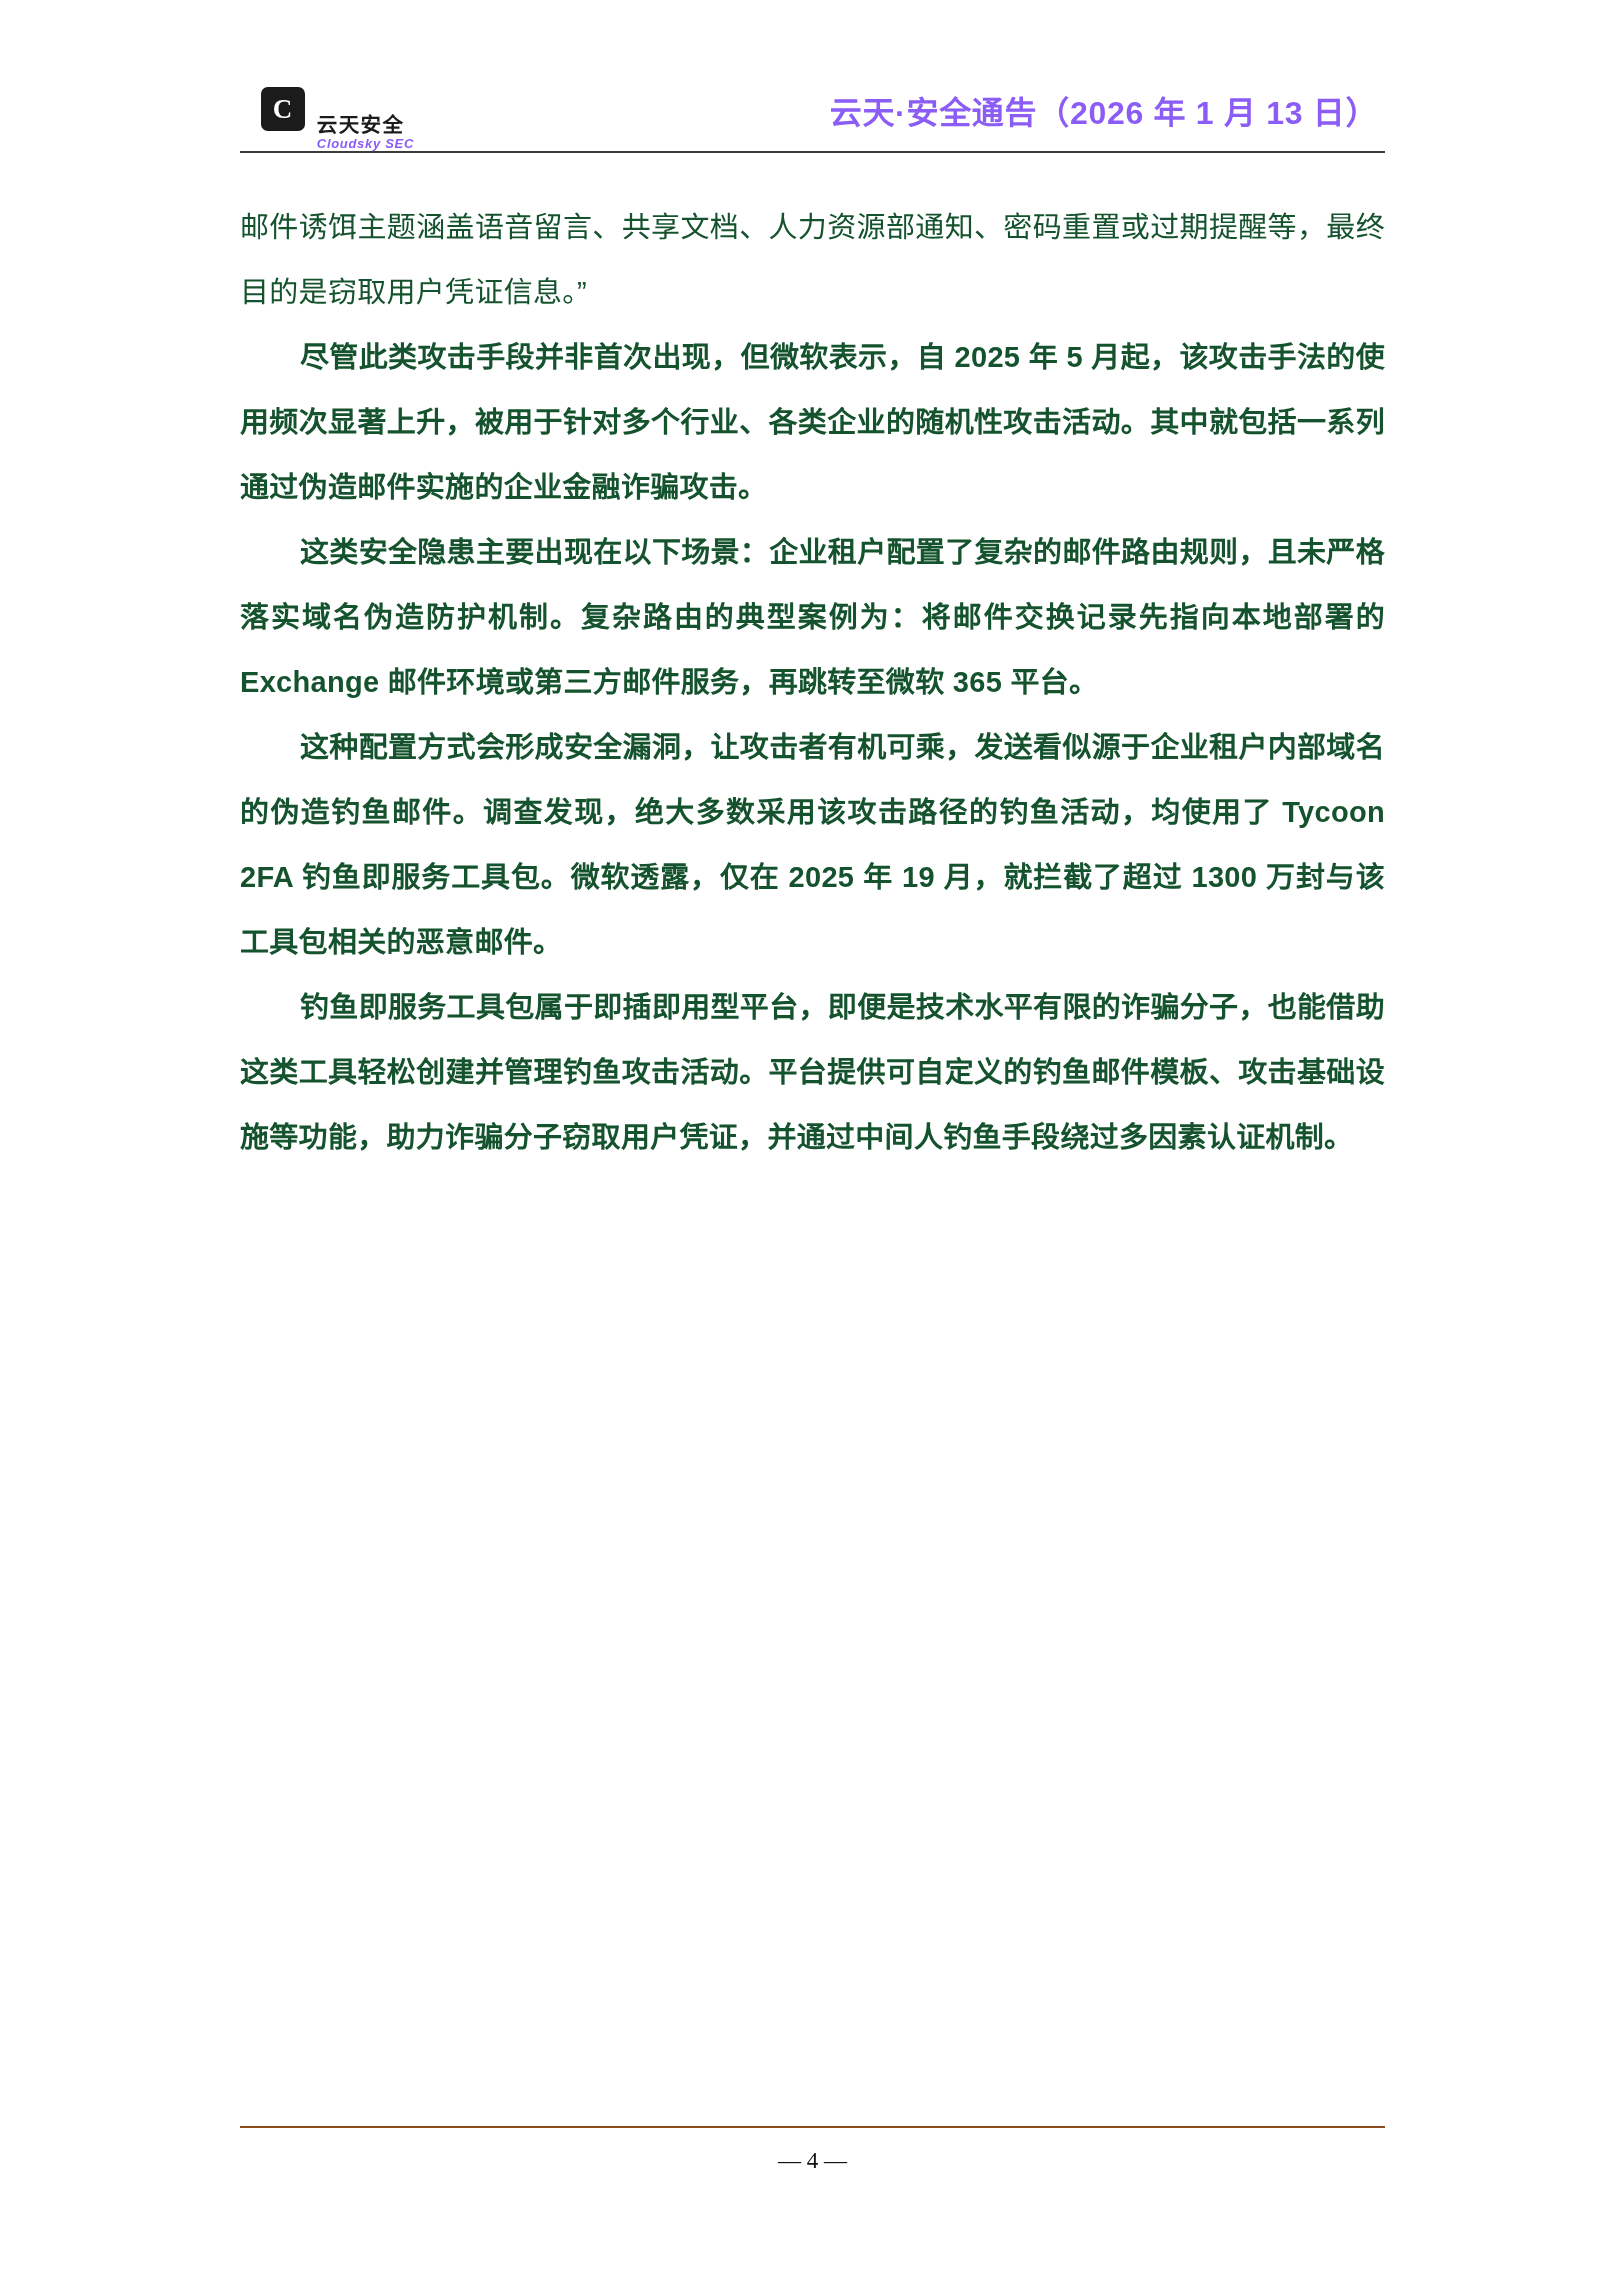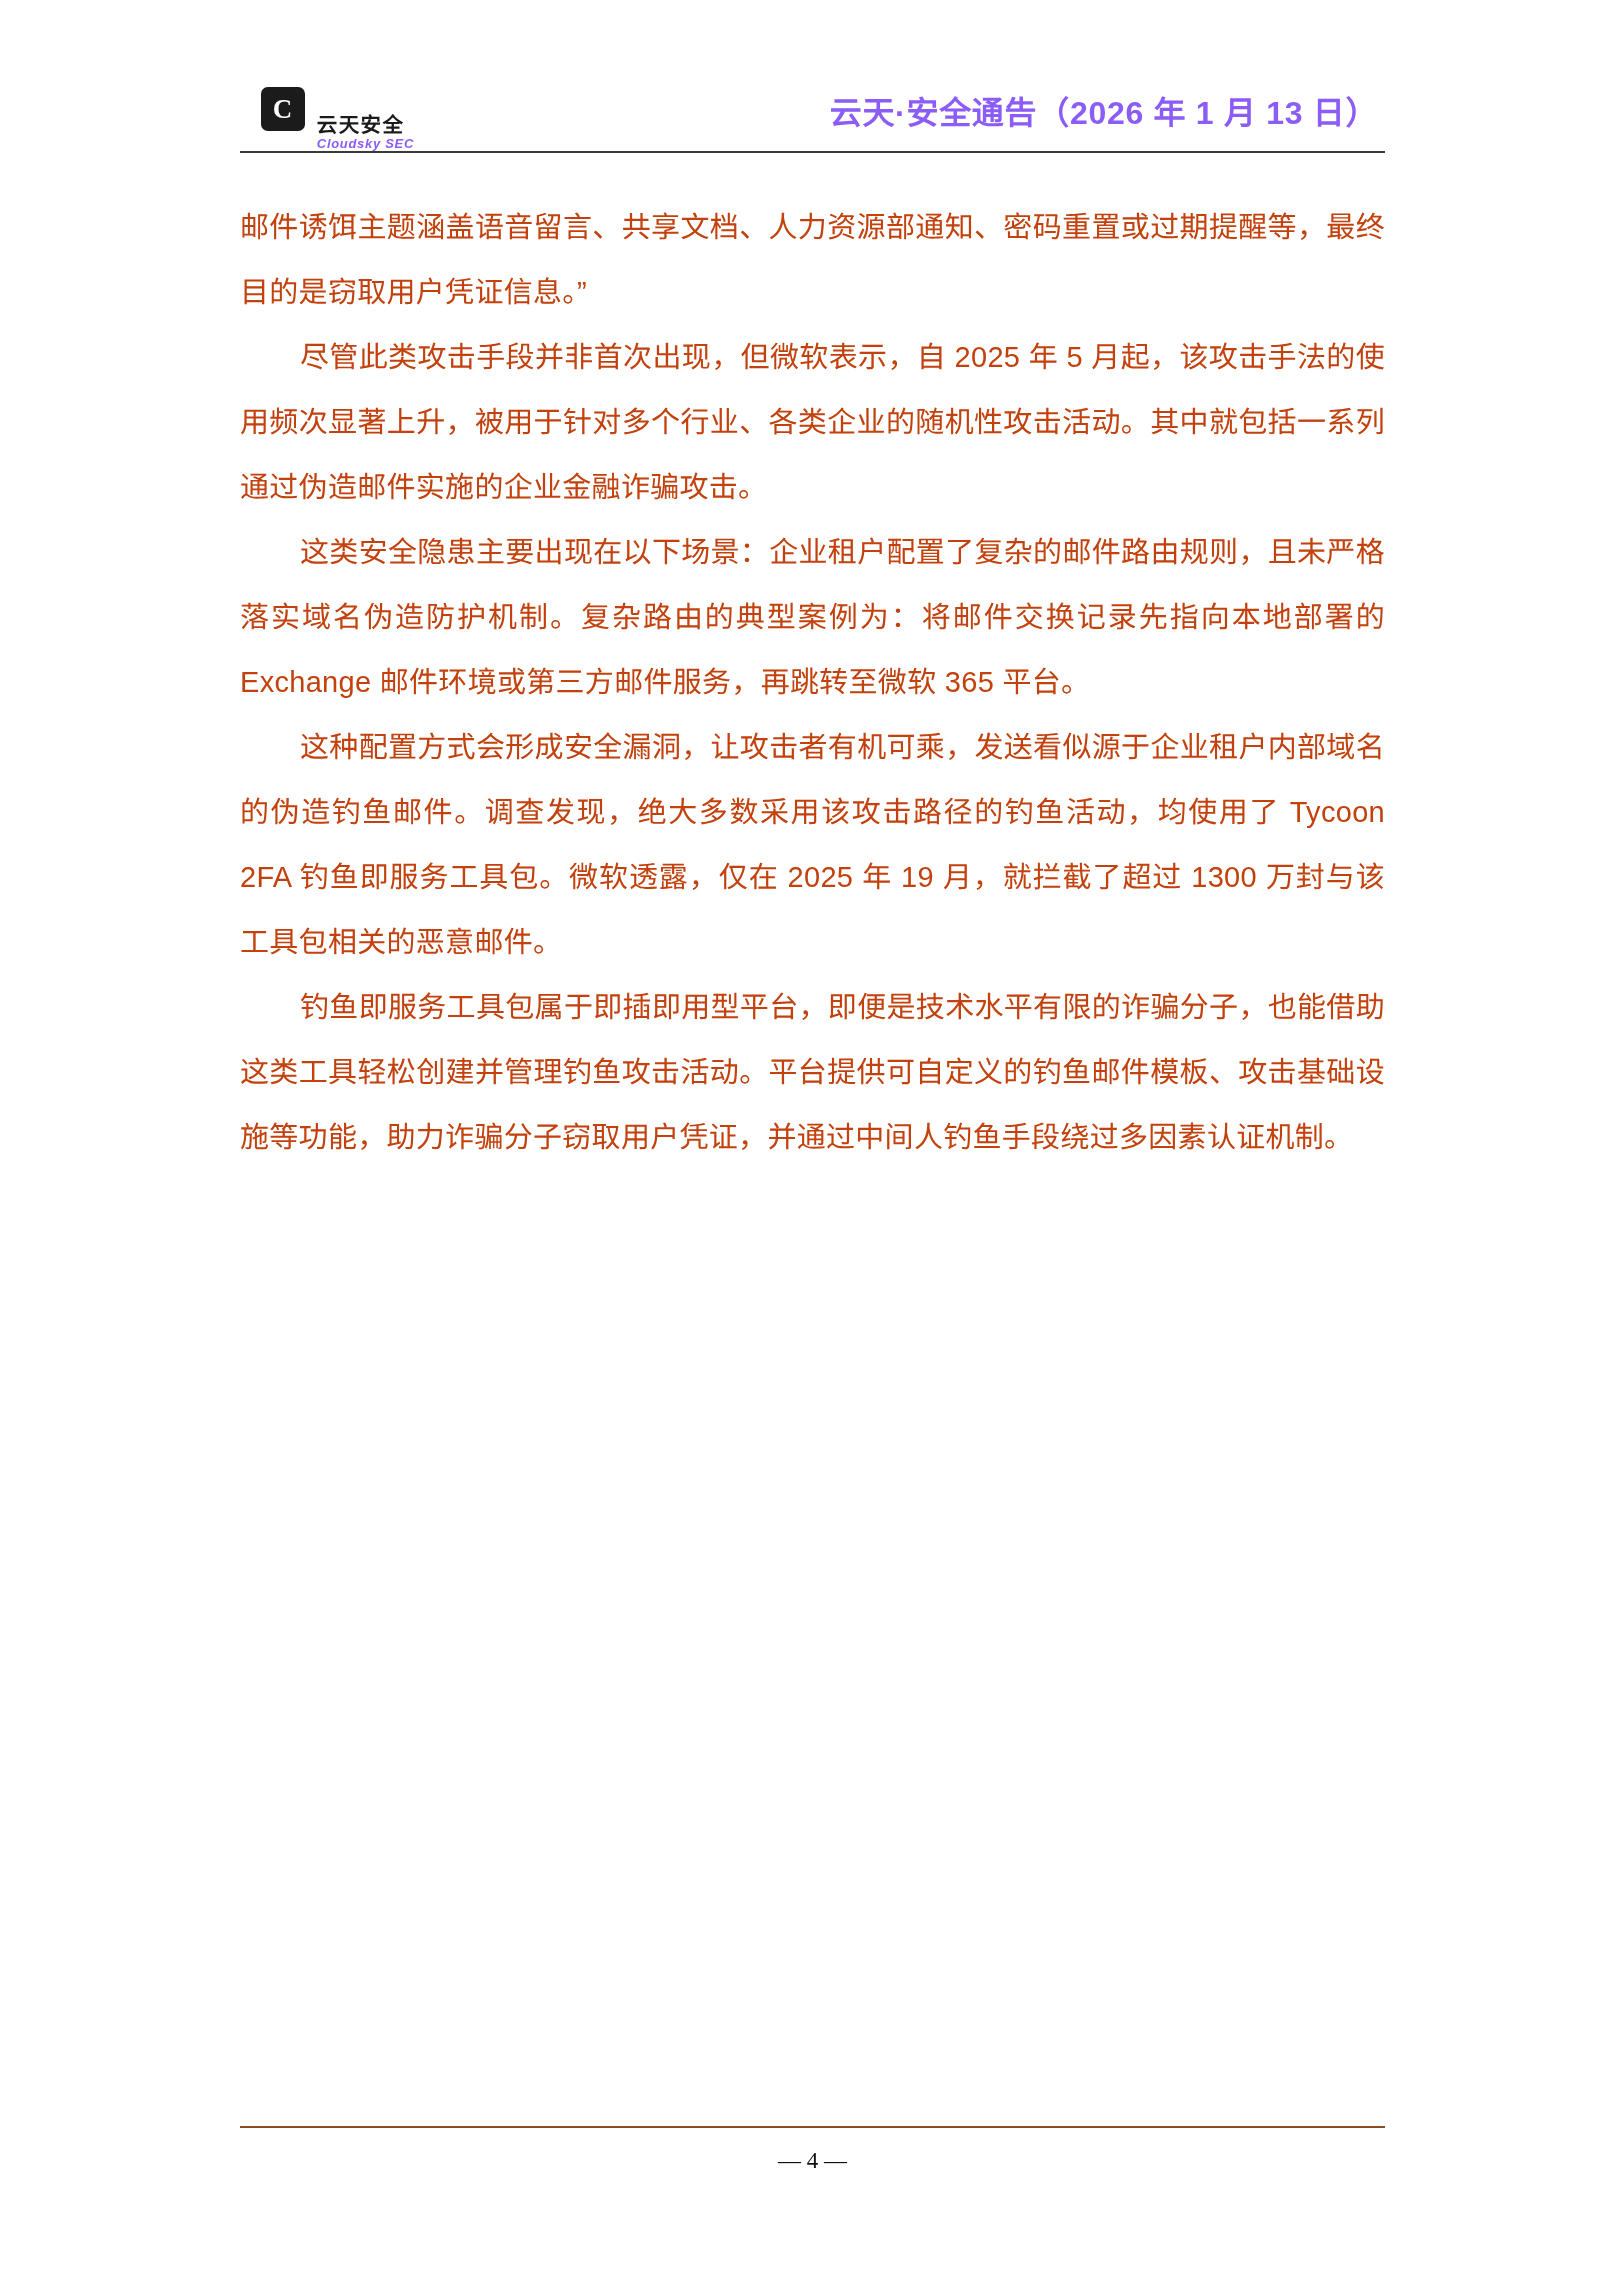--- a/index.html
+++ b/index.html
@@ -100,28 +100,29 @@
   .content {
     position: absolute;
     top: 195px;
     left: 240px;
     width: 1145px;
   }
   .para {
     font-family: "Liberation Sans", sans-serif;
     font-size: 29px;
     line-height: 65px;
-    color: #c2410c;
+    color: #14532d;
     text-align: justify;
     text-justify: inter-ideograph;
     letter-spacing: 0.3px;
     margin: 0 0 0 0;
   }
   .para.indent {
     text-indent: 60px;
+    font-weight: bold;
   }
 
   
   .footer-rule {
     position: absolute;
     top: 2126px;
     left: 240px;
     width: 1145px;
     height: 0;
     border-top: 2px solid #8a4b1e;

